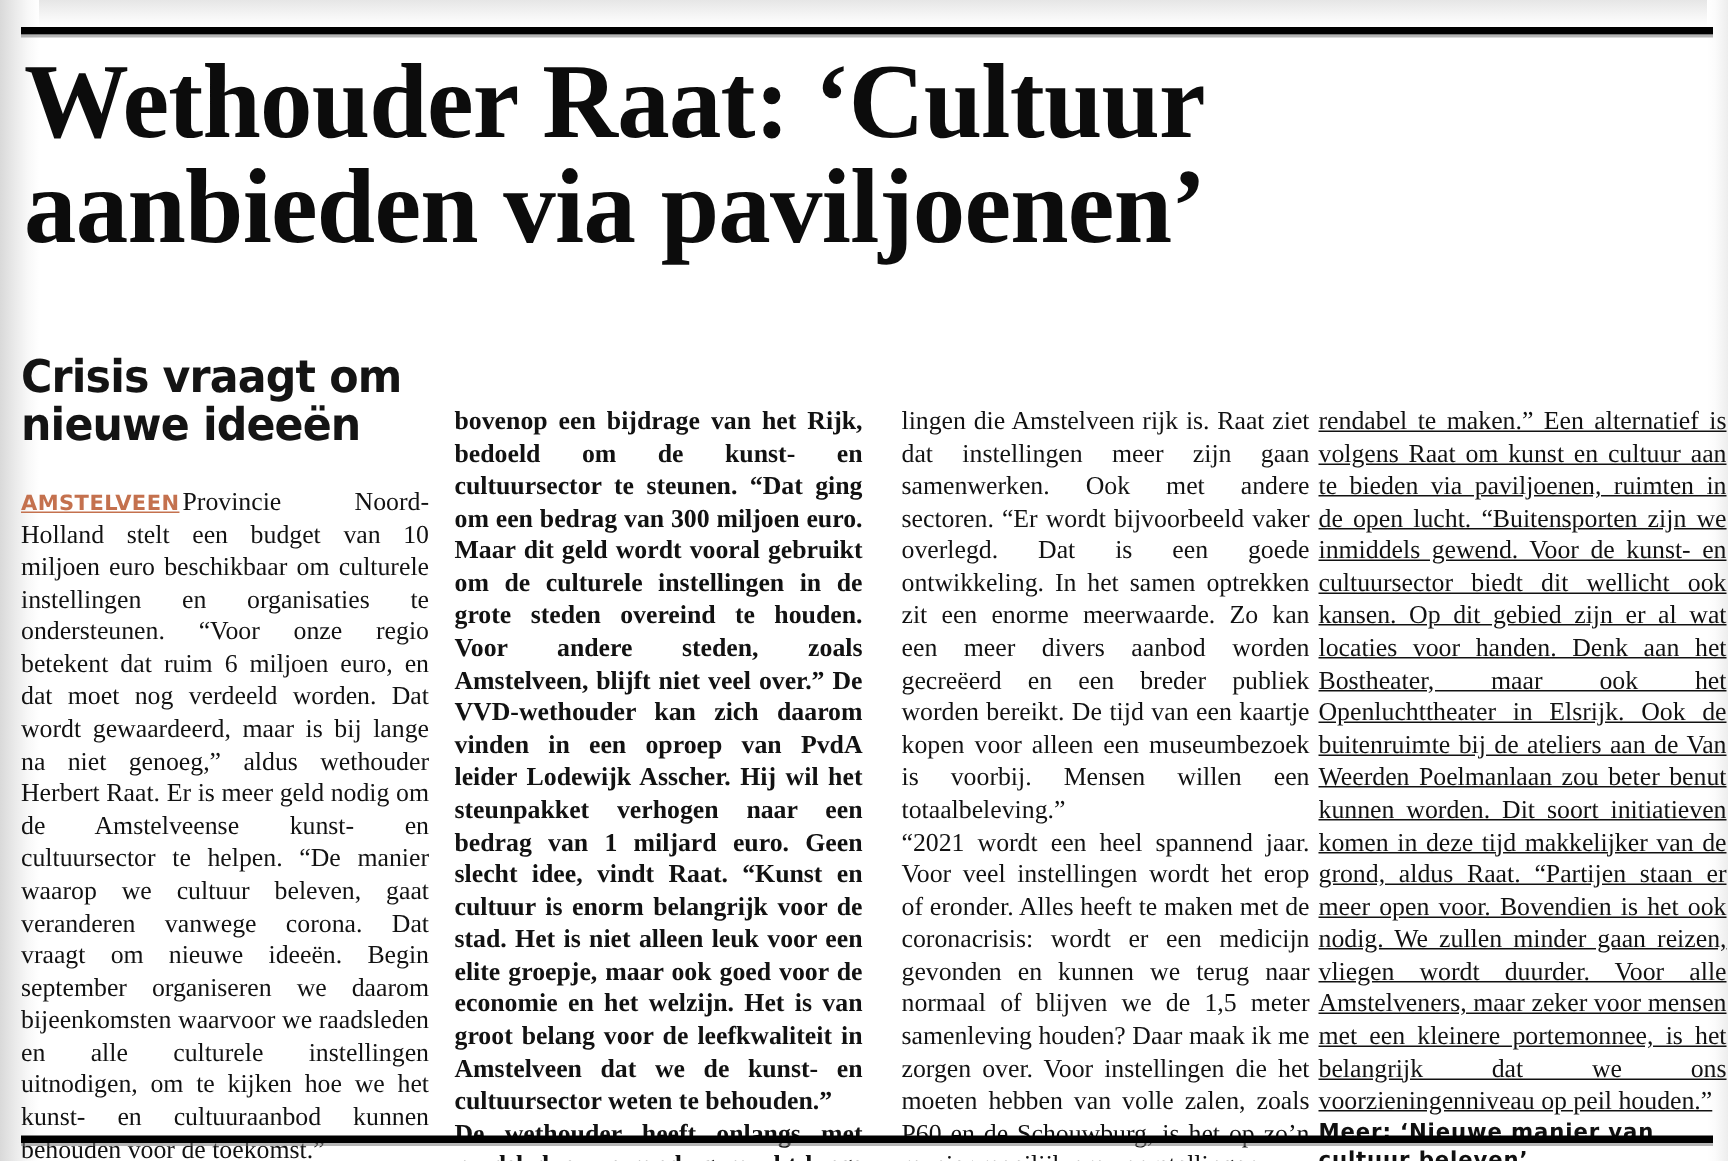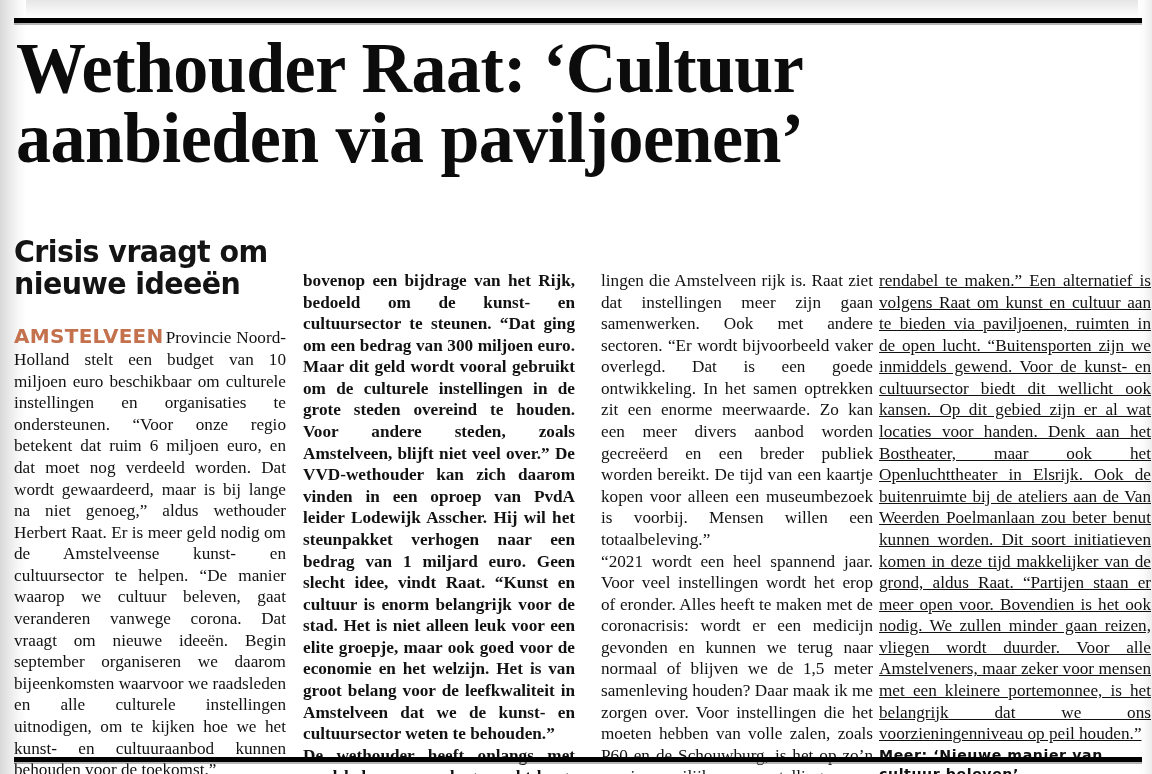--- a/index.html
+++ b/index.html
@@ -110,24 +110,25 @@
   }
   .col p { margin: 0; }
   .col-1 { left: 14px;  top: 324px;  height: 430px; }
   .col-2 { left: 303px; top: 270px;  height: 484px; font-weight: bold; }
   .col-3 { left: 601px; top: 270px;  height: 484px; }
   .col-4 { left: 879px; top: 270px;  height: 484px; text-decoration: underline; }
 
   .dateline {
     font-family: "DejaVu Sans", "Liberation Sans", sans-serif;
     font-weight: 700;
-    font-size: 20px;
+    font-size: 14px;
     letter-spacing: 0.3px;
     color: #c4714e;
     margin-right: 2px;
+    text-decoration: underline;
   }
 
   .footer-note {
     font-family: "DejaVu Sans", "Liberation Sans", sans-serif;
     font-weight: 700;
     font-size: 14.6px;
     line-height: 1.33;
     letter-spacing: 0.6px;
     color: #101010;
     text-align: left;

